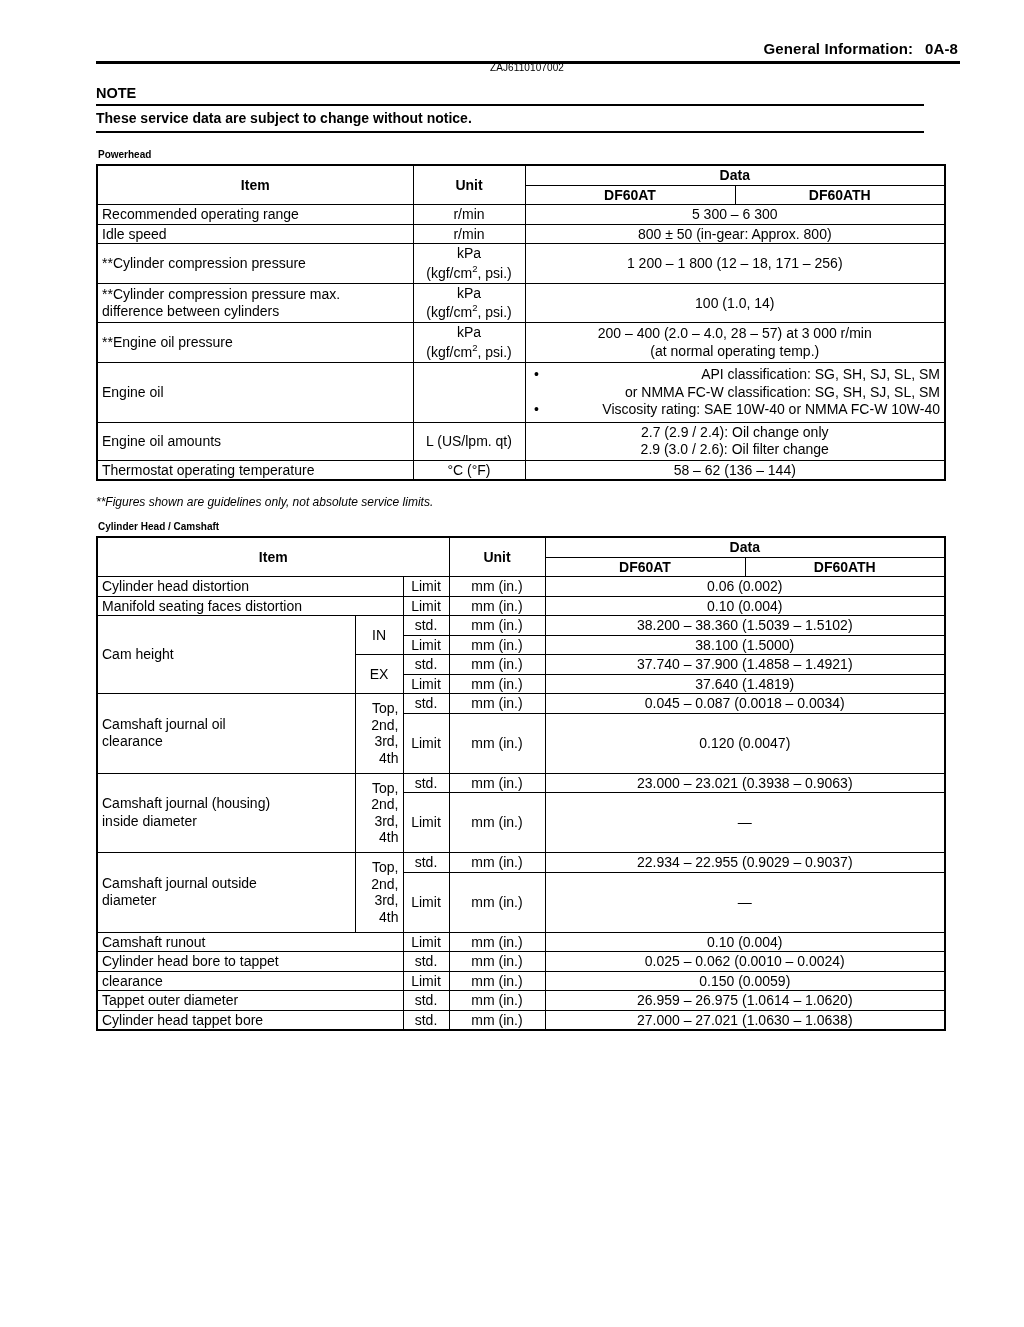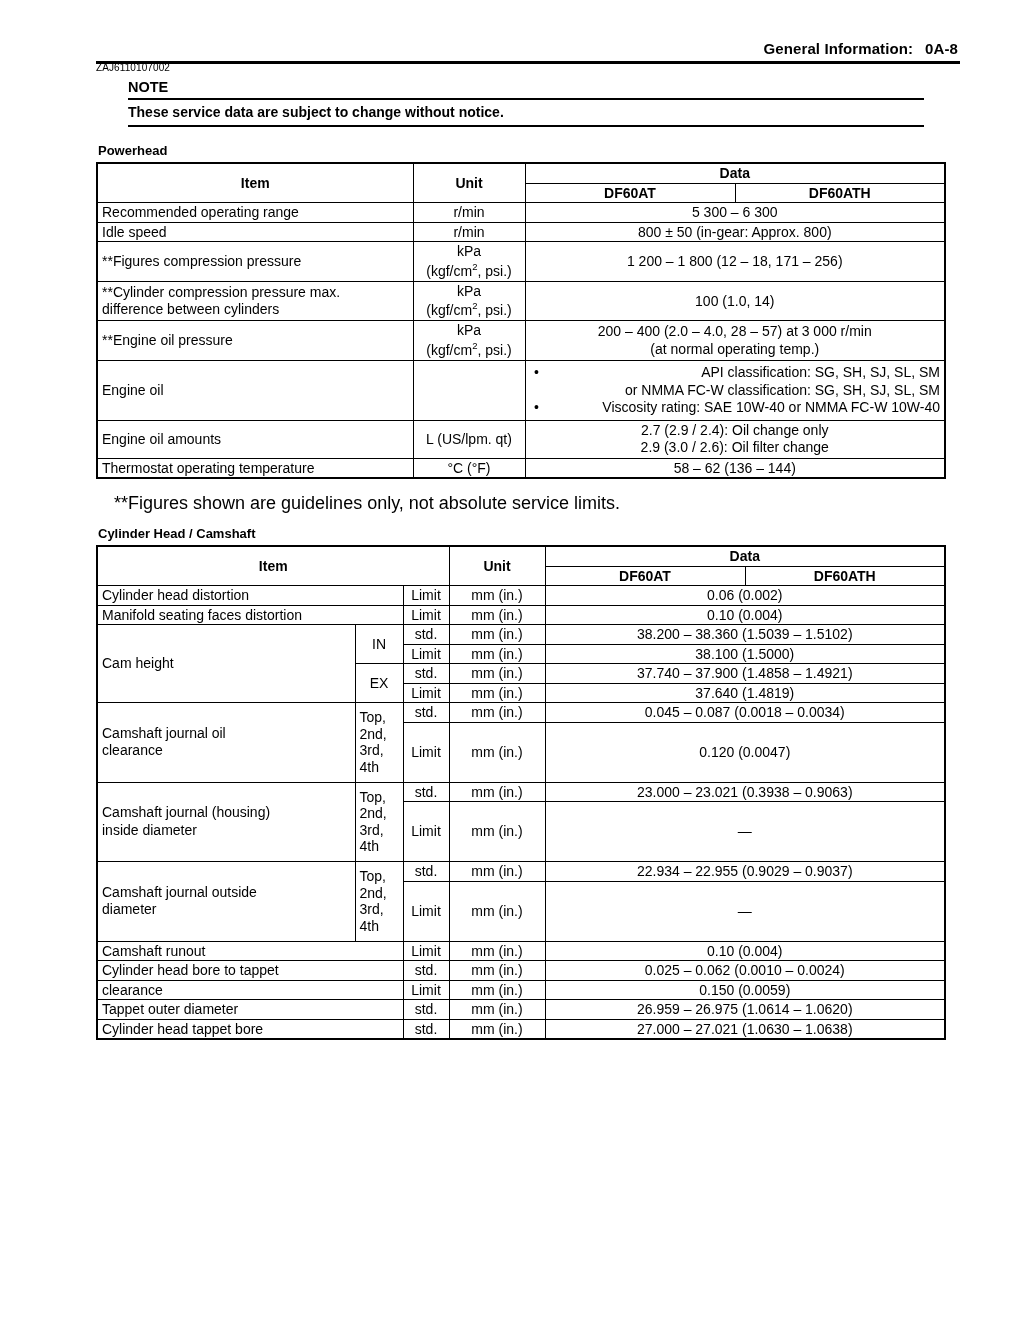--- a/index.html
+++ b/index.html
@@ -37,51 +37,50 @@
   }
 
   
   .section-title {
     font-size: 16.5px;
     font-weight: bold;
     margin: 0 0 2px 0;
   }
 
   .refcode {
-    text-align: left;
+    text-align: center;
     font-size: 10px;
     font-weight: normal;
     margin-top: -16px;
-    margin-bottom: 6px;
+    margin-bottom: 12px;
     padding-right: 2px;
     letter-spacing: 0.1px;
   }
 
   
   .note-block {
-    margin-left: 32px;
     margin-right: 36px;
     margin-bottom: 16px;
   }
   .note-label {
     font-size: 14.5px;
     font-weight: bold;
     padding-bottom: 3px;
   }
   .note-rule-top { border-top: 2.5px solid #000; }
   .note-text {
     font-size: 14px;
     font-weight: bold;
     padding: 4px 0 5px 0;
   }
   .note-rule-bottom { border-top: 2px solid #000; }
 
   
   .table-caption {
-    font-size: 13px;
+    font-size: 10px;
     font-weight: bold;
     margin: 12px 0 4px 2px;
   }
 
   
   table.spec {
     border-collapse: collapse;
     width: 848px;
     table-layout: fixed;
     font-size: 14px;
@@ -118,27 +117,28 @@
     width: 14px;
     flex: 0 0 14px;
     text-align: center;
     line-height: 1.25;
   }
   .bullet-txt { flex: 1 1 auto; line-height: 1.25; text-align: right; }
 
   .stack { line-height: 1.25; }
 
   .footnote {
-    font-size: 18px;
-    margin: 14px 0 0 18px;
+    font-size: 12px;
+    margin: 14px 0 0 0;
+    font-style: italic;
   }
 
   .vert-stack {
     line-height: 1.18;
-    text-align: left;
+    text-align: right;
   }
 </style>
 </head>
 <body>
 
 <div class="page">
 
   <div class="doc-header">
     <span>General Information:</span><span class="sep"></span><span>0A-8</span>
   </div>
@@ -180,21 +180,21 @@
         <td class="c outer-right" colspan="2">5 300 – 6 300</td>
       </tr>
 
       <tr>
         <td class="l outer-left">Idle speed</td>
         <td class="c">r/min</td>
         <td class="c outer-right" colspan="2">800 ± 50 (in-gear: Approx. 800)</td>
       </tr>
 
       <tr>
-        <td class="l outer-left">**Figures compression pressure</td>
+        <td class="l outer-left">**Cylinder compression pressure</td>
         <td class="c">
           <div class="stack">
             <div>kPa</div>
             <div>(kgf/cm<span class="sup">2</span>, psi.)</div>
           </div>
         </td>
         <td class="c outer-right" colspan="2">1 200 – 1 800 (12 – 18, 171 – 256)</td>
       </tr>
 
       <tr>

